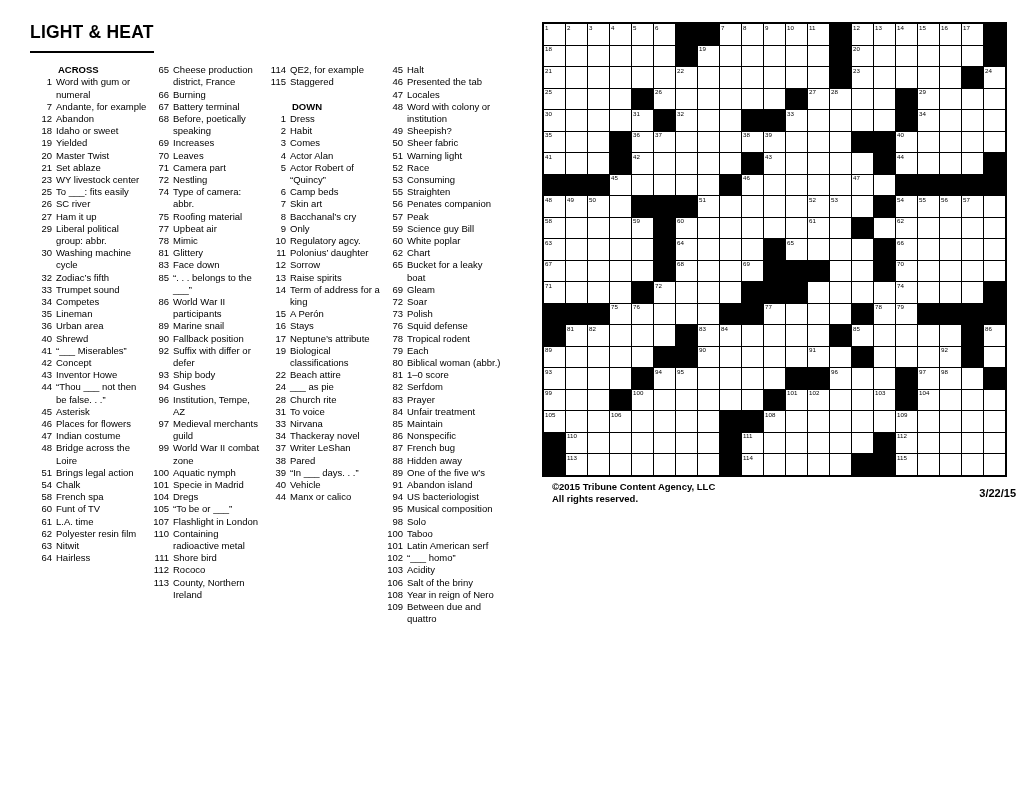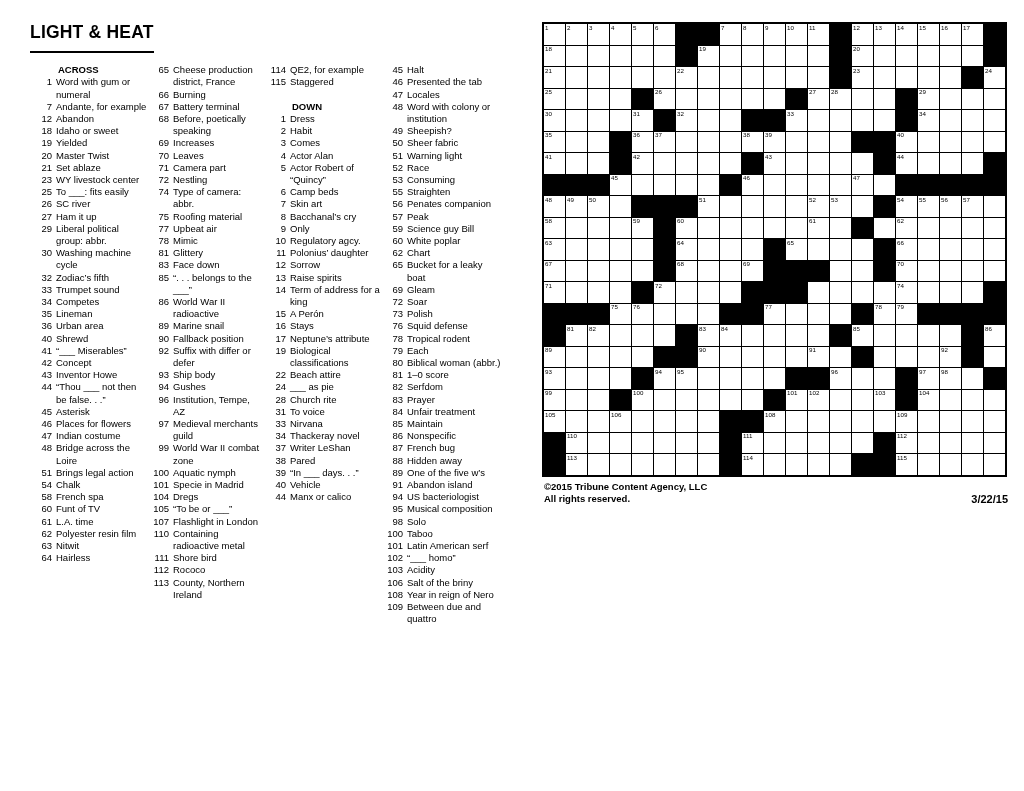--- a/index.html
+++ b/index.html
@@ -133,25 +133,25 @@
     left: 1px;
     top: -0.5px;
     font-size: 6.2px;
     line-height: 7px;
     font-family: "Liberation Sans", sans-serif;
   }
   #grid { border-right: 0.7px solid #000; border-bottom: 0.7px solid #000;}
 
   
   #grid-footer {
-    margin-left: 8px;
+    margin-left: 16px;
     margin-top: 5px;
     display: flex;
     justify-content: space-between;
-    align-items: flex-end;
+    align-items: center;
     width: 464px;
   }
   #copyright {
     font-size: 9.5px;
     font-weight: bold;
     line-height: 12px;
   }
   #puzzle-date {
     font-size: 11px;
     font-weight: bold;
@@ -364,21 +364,21 @@
         <div class="clue">
           <span class="num">83</span>
           <span class="txt">Face down</span>
         </div>
         <div class="clue">
           <span class="num">85</span>
           <span class="txt">“. . . belongs to the ___”</span>
         </div>
         <div class="clue">
           <span class="num">86</span>
-          <span class="txt">World War II radioactive</span>
+          <span class="txt">World War II participants</span>
         </div>
         <div class="clue">
           <span class="num">89</span>
           <span class="txt">Marine snail</span>
         </div>
         <div class="clue">
           <span class="num">90</span>
           <span class="txt">Fallback position</span>
         </div>
         <div class="clue">

